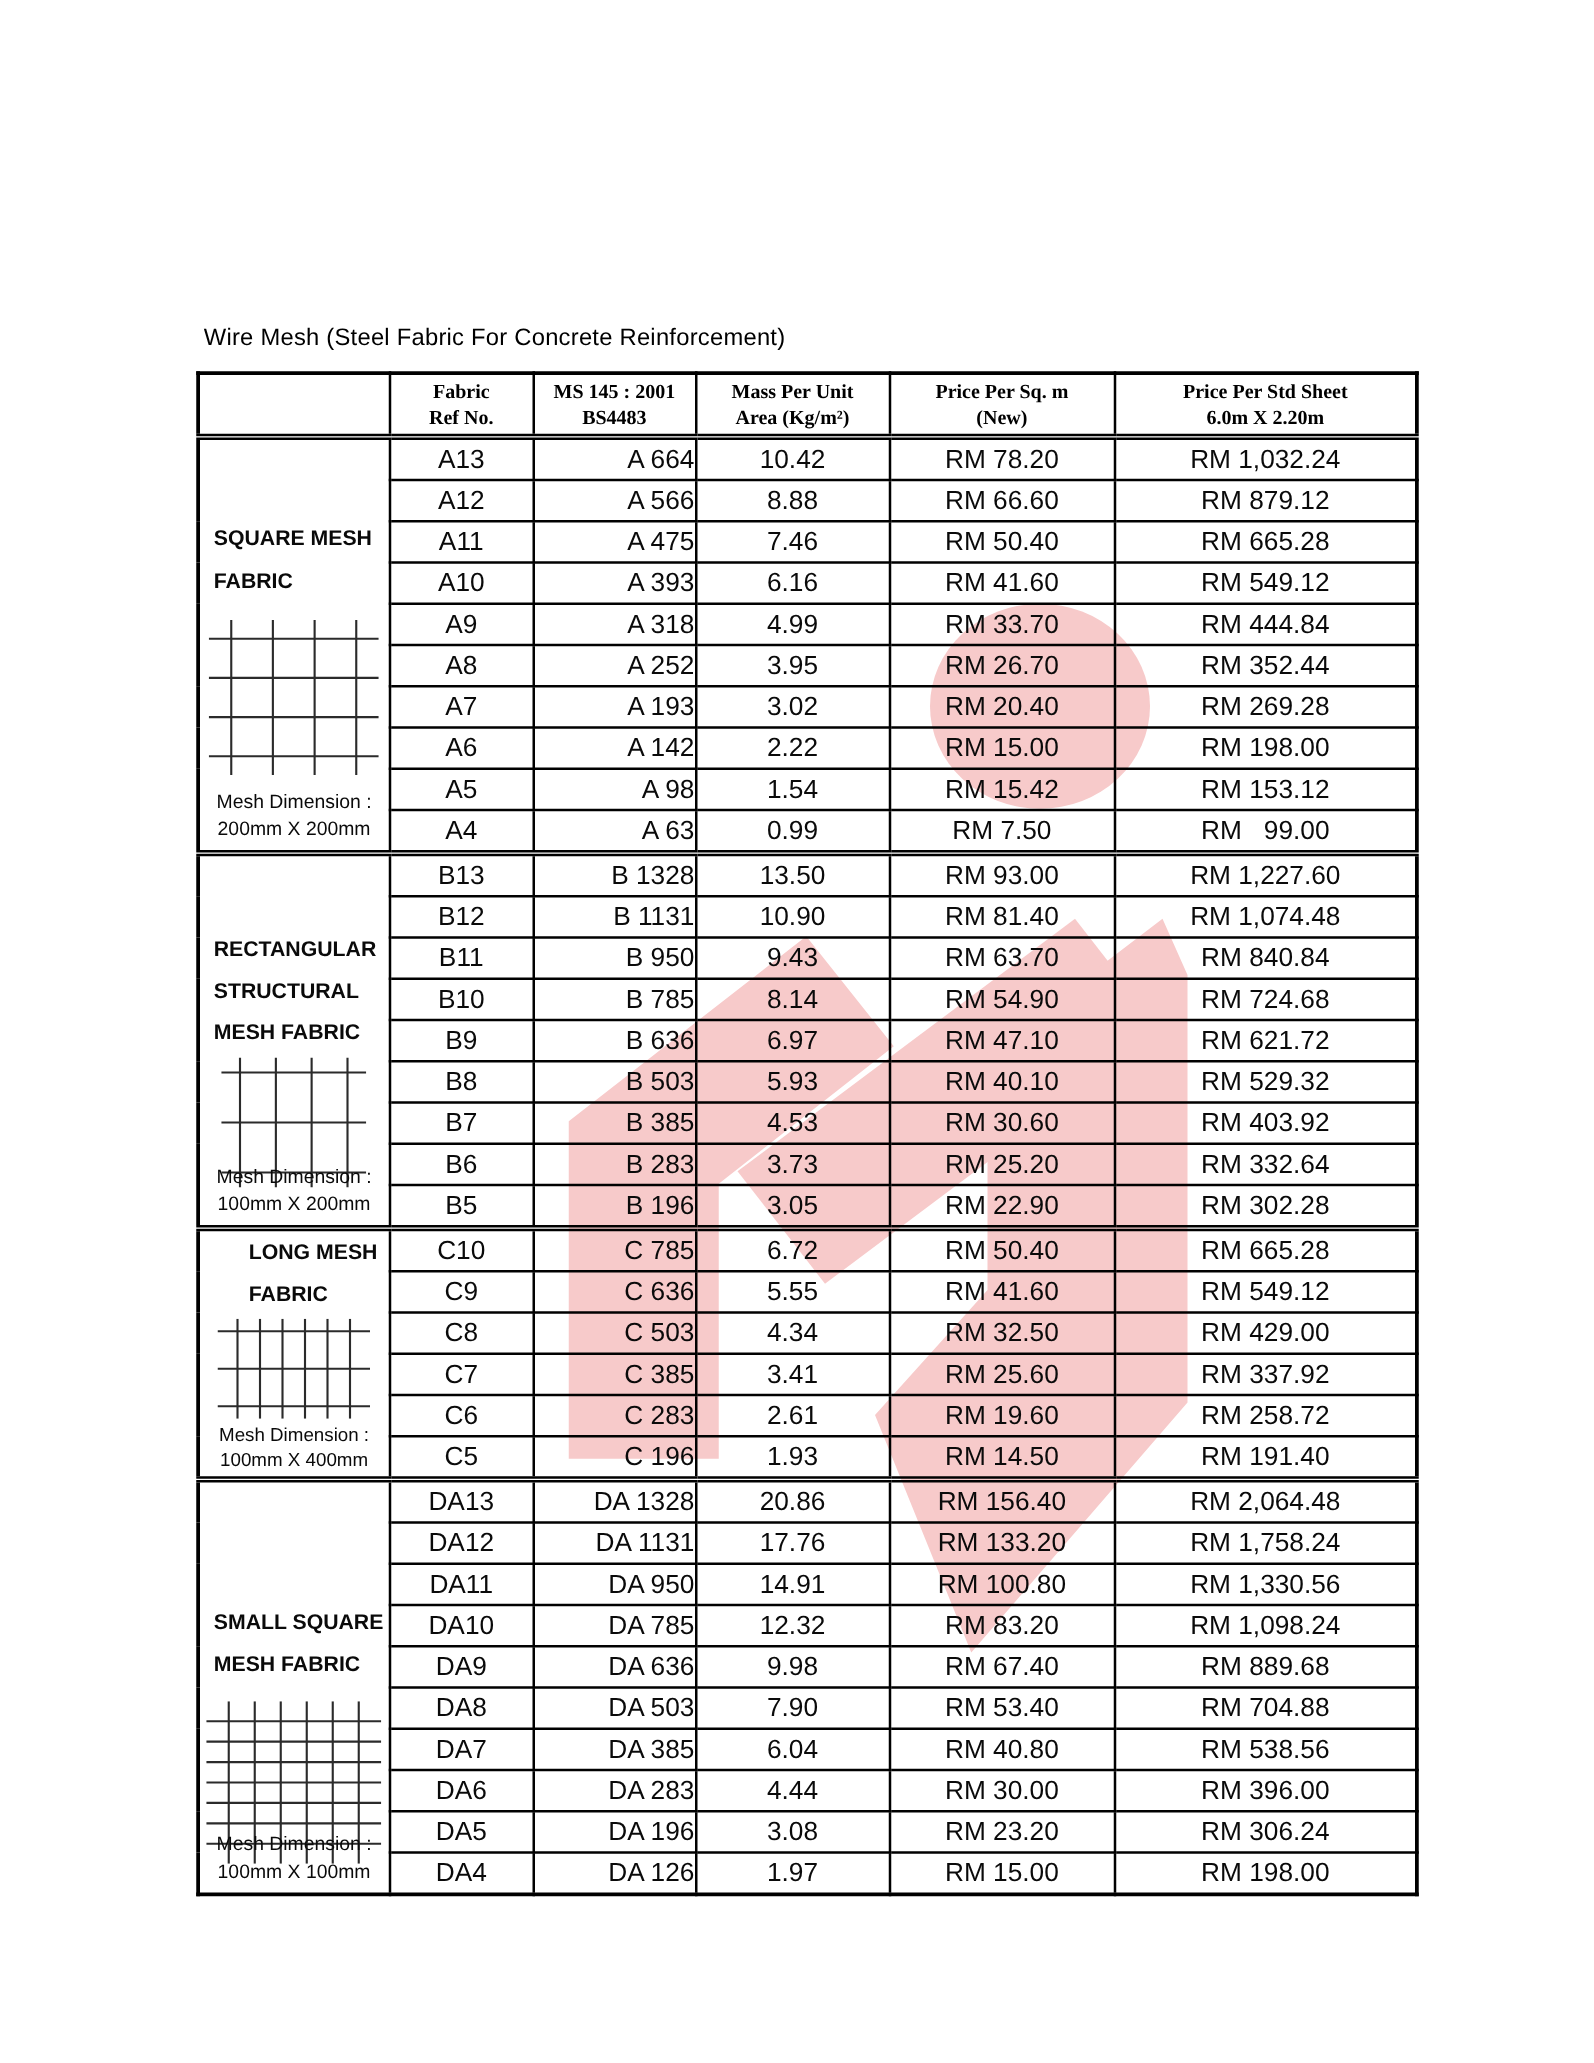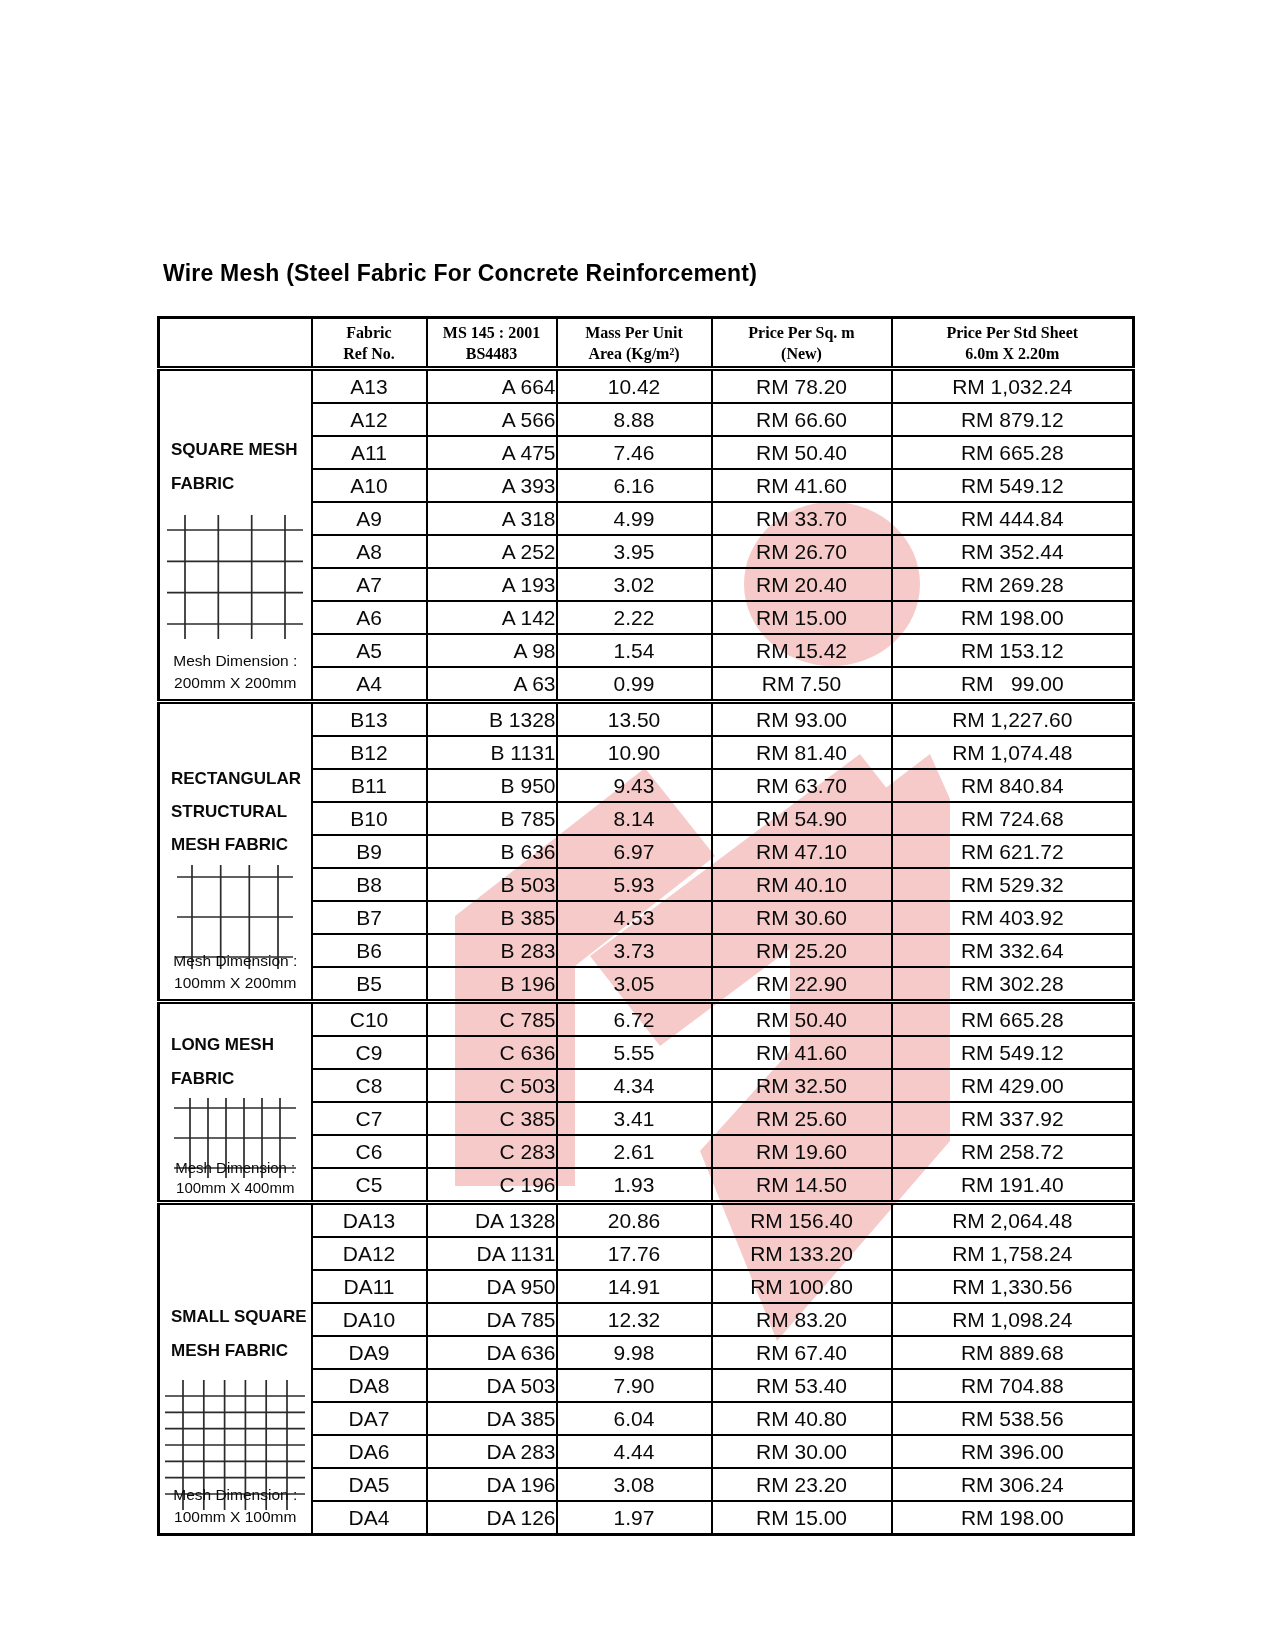--- a/index.html
+++ b/index.html
@@ -6,26 +6,26 @@
   .page{
     position:relative;
     width:1275px;height:1650px;
     background:#ffffff;
     font-family:"Liberation Sans", sans-serif;
     color:#000;
     overflow:hidden;
   }
   .doc-title{
     position:absolute;left:163px;top:260px;
-    font-size:23px;font-weight:700;letter-spacing:0.2px;
+    font-size:19px;font-weight:400;letter-spacing:0.2px;
     font-family:"Liberation Sans", sans-serif;
     margin:0;
   }
   .table-wrap{
-    position:absolute;left:157px;top:316px;
+    position:absolute;left:157px;top:297px;
     width:1061px;height:1210px;
   }
   .watermark{
     position:absolute;left:0;top:0;z-index:1;
   }
   table.price{
     position:relative;z-index:2;
     border-collapse:collapse;table-layout:fixed;
     width:975px;
     background:transparent;
@@ -57,21 +57,21 @@
     vertical-align:top;
     padding:0;
   }
   .sec-name{
     font-size:17px;font-weight:700;
     text-align:left;padding-left:11px;
     line-height:34px;
   }
   .sec-0 .sec-name{padding-top:34px;margin-top:28px;}
   .sec-1 .sec-name{padding-top:58px;line-height:33px;}
-  .sec-2 .sec-name{padding-top:24px;}
+  .sec-2 .sec-name{padding-top:0;margin-left:28px;}
   .sec-3 .sec-name{padding-top:56px;margin-top:39px;}
   .mesh-icon{display:block;margin:14px auto 0 auto;}
   .sec-1 .mesh-icon{margin-top:4px;}
   .sec-2 .mesh-icon{margin-top:2px;}
   .sec-3 .mesh-icon{margin-top:12px;}
   .mesh-dim{
     position:absolute;left:0;right:0;bottom:5px;
     text-align:center;
     font-size:15.5px;line-height:22px;font-weight:400;
   }

